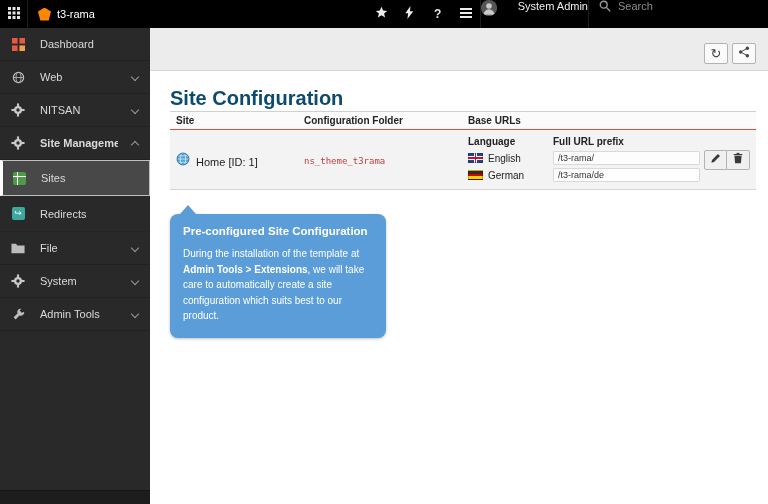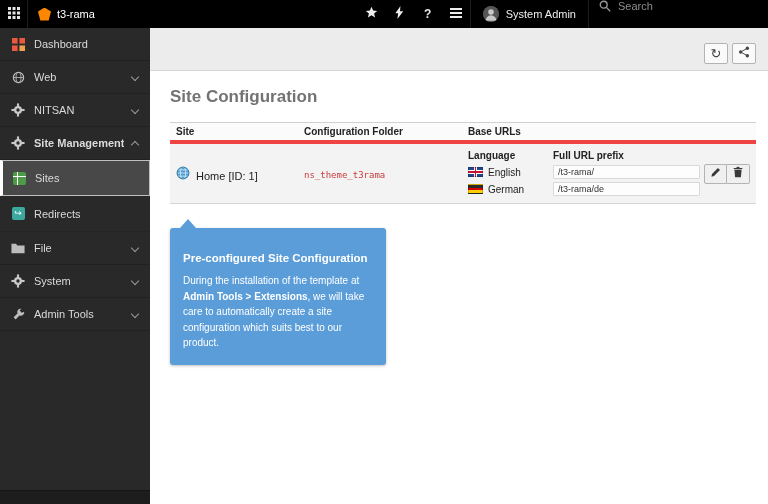--- a/index.html
+++ b/index.html
@@ -7,56 +7,56 @@
   body{font-family:"Liberation Sans",sans-serif;font-size:11px;color:#333;background:#fff}
 
   
   .topbar{height:28px;background:#000;display:flex;align-items:stretch;color:#ededed}
   .tb-btn{display:flex;align-items:center;justify-content:center;width:28px;background:none;border:none;cursor:pointer;color:#ededed}
   .apps-btn{border-right:1px solid #1c1c1c}
   .brand{display:flex;align-items:center;gap:6px;padding:0 10px;font-size:11px;color:#fff;cursor:pointer}
   .logo{width:13px;height:13px;background:#ff8700;clip-path:polygon(50% 0,100% 30%,82% 100%,18% 100%,0 30%)}
   .topbar-right{margin-left:auto;display:flex;align-items:stretch}
   .help-glyph{font-size:12px;font-weight:bold;color:#e6e6e6}
-  .user-menu{display:flex;align-items:center;gap:7px;padding:0 12px;border-left:1px solid #1c1c1c;cursor:pointer;color:#eee}
+  .user-menu{display:flex;align-items:flex-start;gap:21px;padding:0 0;border-left:1px solid #1c1c1c;cursor:pointer;color:#eee}
   .avatar{width:16px;height:16px;border-radius:50%;overflow:hidden;background:#555;display:flex;flex:none}
   .search-box{display:flex;align-items:flex-start;gap:7px;padding:0 10px;border-left:1px solid #1c1c1c;width:180px}
   .search-box input{background:transparent;border:none;outline:none;color:#ccc;font-size:11px;width:130px;font-family:"Liberation Sans",sans-serif}
   .search-box input::placeholder{color:#8d8d8d}
 
   
   .shell{display:flex;height:calc(100% - 28px)}
 
   
   .sidebar{width:150px;background:#292929;flex:none;position:relative}
-  .nav-item{display:flex;align-items:center;gap:8px;height:33px;padding:0 8px 0 10px;border-bottom:1px solid #212121;color:#dadada;font-size:11px;cursor:pointer}
+  .nav-item{display:flex;align-items:center;gap:14px;height:33px;padding:0 8px 0 10px;border-bottom:1px solid #212121;color:#dadada;font-size:11px;cursor:pointer}
   .nav-sub{height:36px;border-bottom:1px solid #242424}
   .nav-sub.selected{background:#484848;border:1px solid #bfbfbf;border-left:3px solid #fff;padding-left:8px}
   .nav-icon{width:16px;height:16px;display:flex;align-items:center;justify-content:center;flex:none}
   .nav-label{flex:1;overflow:hidden;white-space:nowrap}
   .nav-label.bold{font-weight:bold}
   .chev{width:6px;height:6px;border-right:1.4px solid #9a9a9a;border-bottom:1.4px solid #9a9a9a;transform:rotate(45deg);margin-right:4px;flex:none}
   .chev.up{transform:rotate(-135deg);margin-top:4px}
   .tile{width:13px;height:13px;border-radius:2px;display:flex;align-items:center;justify-content:center}
   .tile-green{background-color:#4e9b47;background-image:linear-gradient(#fff,#fff),linear-gradient(#fff,#fff);background-size:13px 1px,1px 13px;background-position:0 4px,4px 0;background-repeat:no-repeat}
   .tile-teal{background:#3da8a0;color:#fff;font-size:9px;line-height:1}
   .sidebar-footer{position:absolute;left:0;right:0;bottom:0;height:14px;background:#1d1d1d;border-top:1px solid #151515;cursor:pointer}
 
   
   .main{flex:1;display:flex;flex-direction:column;background:#fff;min-width:0}
   .docheader{height:43px;background:#ececec;border-bottom:1px solid #d5d5d5;display:flex;align-items:flex-end;justify-content:flex-end;padding:0 12px 6px 0;gap:4px}
   .dh-btn{width:24px;height:21px;border:1px solid #b3b3b3;border-radius:2px;background:#fafafa;display:flex;align-items:center;justify-content:center;cursor:pointer;color:#444}
   .refresh-glyph{font-size:13px;line-height:1;color:#444}
 
   .content{padding:16px 12px 0 20px}
-  .page-title{font-size:17px;font-weight:600;color:#737373;margin-bottom:15px}
+  .page-title{font-size:20px;font-weight:600;color:#0c4a6e;margin-bottom:1px}
 
   
   .tbl{border-top:1px solid #d0d0d0}
-  .t-head{display:flex;align-items:center;background:#fbfbfb;border-bottom:4px solid #ef4444;padding:3px 6px;font-size:10px;font-weight:bold;color:#222}
+  .t-head{display:flex;align-items:center;background:#fbfbfb;border-bottom:1px solid #ef4444;padding:3px 6px;font-size:10px;font-weight:bold;color:#222}
   .t-row{display:flex;align-items:center;background:#f3f3f3;border-bottom:1px solid #d5d5d5;padding:4px 6px}
   .c1{width:128px;flex:none}
   .c2{width:164px;flex:none}
   .c3{flex:1;min-width:0}
   .c4{width:50px;flex:none;display:flex;justify-content:flex-end}
   .site-cell{display:flex;align-items:flex-end;gap:6px;font-size:11px;color:#222}
   .code-red{font-family:"DejaVu Sans Mono",monospace;font-size:9px;color:#c83c3c}
   .mini-head{display:flex;font-size:10px;font-weight:bold;color:#222;margin:2px 0 4px}
   .ml{width:85px;flex:none}
   .lang-row{display:flex;align-items:center;margin-bottom:3px}
@@ -69,21 +69,21 @@
     linear-gradient(to right,transparent 36%,#fff 36%,#fff 64%,transparent 64%),
     #21468b}
   .flag-de{background:linear-gradient(to bottom,#2b2b2b 0%,#2b2b2b 33%,#d40000 33%,#d40000 66%,#ffce00 66%)}
   .url-field{width:152px;height:14px;background:#fdfdfd;border:1px solid #d9d9d9;border-radius:1px;font-size:9px;line-height:12px;padding:0 4px;color:#333;overflow:hidden;white-space:nowrap}
   .row-actions{display:flex}
   .act-btn{width:23px;height:20px;border:1px solid #b3b3b3;background:#f0f0f0;display:flex;align-items:center;justify-content:center;cursor:pointer}
   .act-btn:first-child{border-radius:2px 0 0 2px}
   .act-btn:last-child{border-radius:0 2px 2px 0;border-left:none}
 
   
-  .callout{position:relative;margin-top:24px;width:216px;background:#5b9dd9;color:#fff;border-radius:3px;padding:24px 13px 14px;box-shadow:0 1px 3px rgba(0,0,0,.25)}
+  .callout{position:relative;margin-top:24px;width:216px;background:#5b9dd9;color:#fff;border-radius:8px;padding:11px 13px 14px;box-shadow:0 1px 3px rgba(0,0,0,.25)}
   .callout-arrow{position:absolute;top:-9px;left:10px;width:0;height:0;border-left:8px solid transparent;border-right:8px solid transparent;border-bottom:9px solid #5b9dd9}
   .callout-title{font-size:11.5px;font-weight:bold;margin-bottom:9px}
   .callout-body{font-size:10px;line-height:1.55}
   .callout-body b{font-weight:bold}
 </style>
 </head>
 <body>
 
 <header class="topbar">
   <button class="tb-btn apps-btn">

